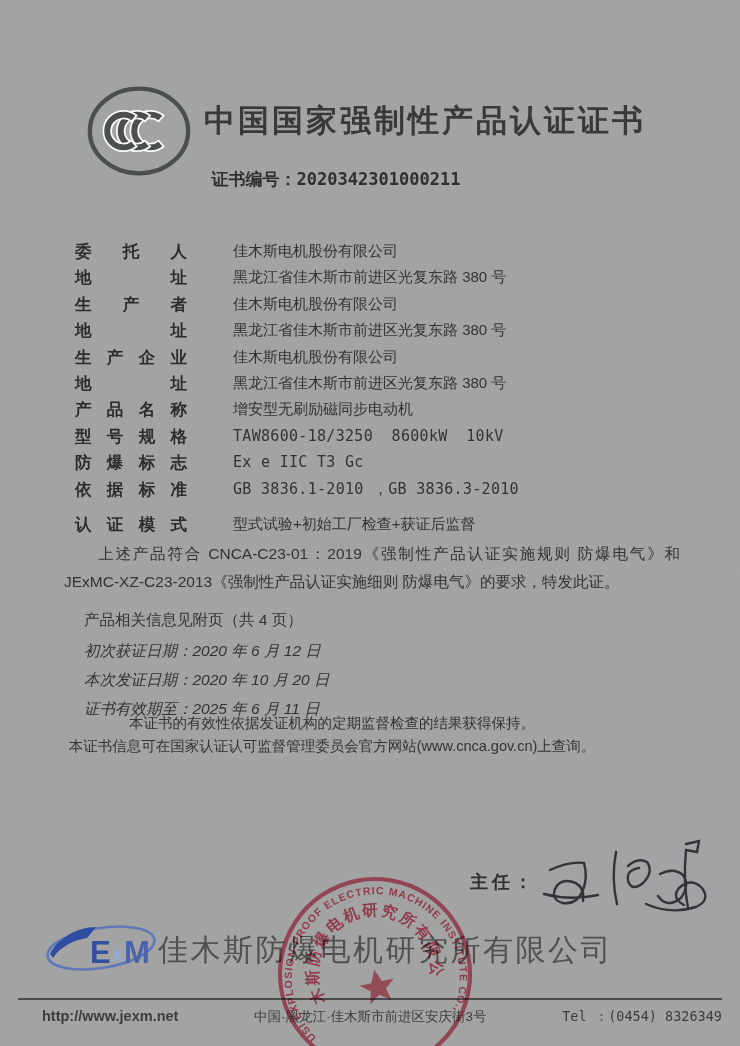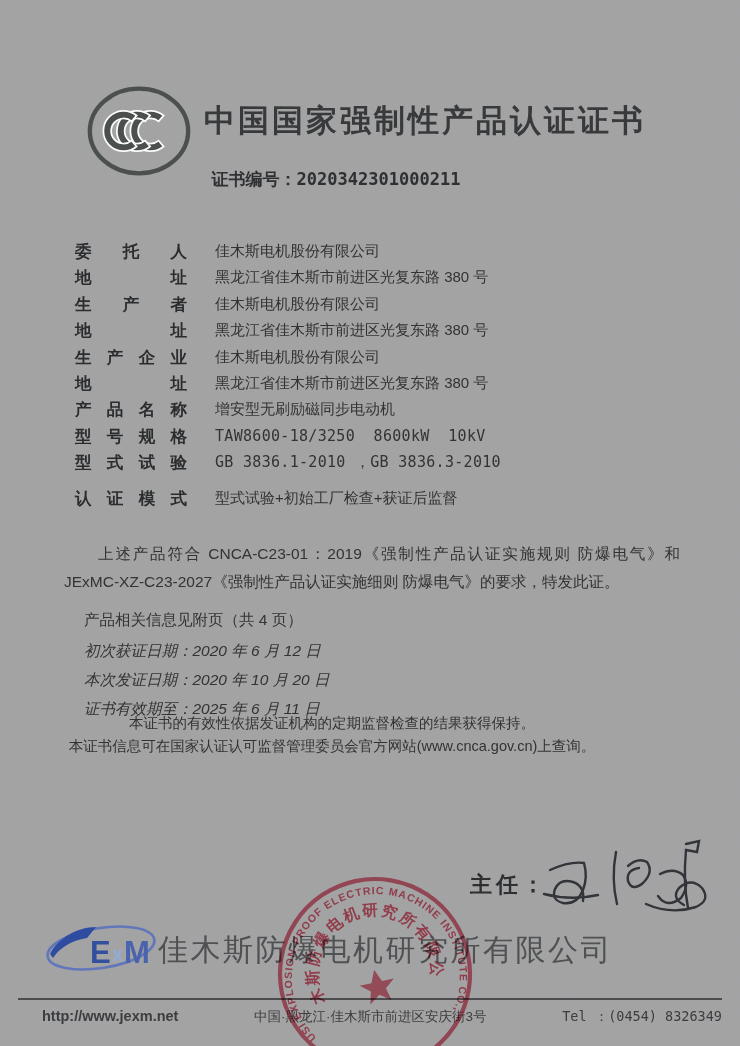--- a/index.html
+++ b/index.html
@@ -28,34 +28,34 @@
   .certno .num { font-family:"DejaVu Sans Mono", monospace; font-weight:600; }
   
   .fields { left:75px; top:238px; width:610px; }
   .frow { line-height:26.4px; white-space:nowrap; }
   .frow.gap { margin-top:9px; }
   .flabel {
     display:inline-block; width:112px; vertical-align:top;
     font-size:16.5px; font-weight:700; color:#2b2c2e;
     text-align:justify; text-align-last:justify;
   }
-  .fvalue { display:inline-block; margin-left:28px; font-size:15px; color:#333; white-space:pre; }
+  .fvalue { display:inline-block; margin-left:46px; font-size:15px; color:#333; white-space:pre; }
   .fvalue.mono { font-family:"DejaVu Sans Mono", monospace; font-size:15px; letter-spacing:.3px; }
   
   .compliance {
     left:64px; top:540px; width:616px; font-size:15.5px; line-height:28px;
     color:#333; text-indent:2.2em; text-align:justify;
   }
   .attach { left:84px; top:610px; font-size:15.5px; color:#333; }
   .dates { left:84px; top:636px; line-height:29px; font-size:15.5px; color:#333;font-style:italic; }
   .notes { left:0; top:712px; width:664px; text-align:center;
     font-size:14.5px; line-height:22.5px; color:#333; }
   
   .sigline { left:458px; top:838px; width:262px; height:92px; }
-  .siglabel { position:absolute; left:12px; top:32px; font-size:22px; font-weight:700;
+  .siglabel { position:absolute; left:12px; top:32px; font-size:18px; font-weight:700;
     letter-spacing:4px; color:#2e2f31; }
   .sig-svg { position:absolute; left:78px; top:0; }
   
   .jexm-logo { left:42px; top:914px; width:118px; height:68px; }
   .company { left:158px; top:930px; font-size:30px; letter-spacing:2.5px;
     color:#505153; font-weight:500; }
   .rule { left:18px; top:998px; width:704px; border-top:2px solid #4c4c4e; height:0; }
   .footer { left:18px; top:1008px; width:704px; display:flex;
     justify-content:space-between; align-items:baseline; color:#3c3d3f;text-align:right; }
   .footer .site { font-size:14.5px; font-weight:600; margin-left:24px; }
@@ -86,25 +86,26 @@
 
   <div class="abs fields">
     <div class="frow"><span class="flabel">委托人</span><span class="fvalue">佳木斯电机股份有限公司</span></div>
     <div class="frow"><span class="flabel">地址</span><span class="fvalue">黑龙江省佳木斯市前进区光复东路 380 号</span></div>
     <div class="frow"><span class="flabel">生产者</span><span class="fvalue">佳木斯电机股份有限公司</span></div>
     <div class="frow"><span class="flabel">地址</span><span class="fvalue">黑龙江省佳木斯市前进区光复东路 380 号</span></div>
     <div class="frow"><span class="flabel">生产企业</span><span class="fvalue">佳木斯电机股份有限公司</span></div>
     <div class="frow"><span class="flabel">地址</span><span class="fvalue">黑龙江省佳木斯市前进区光复东路 380 号</span></div>
     <div class="frow"><span class="flabel">产品名称</span><span class="fvalue">增安型无刷励磁同步电动机</span></div>
     <div class="frow"><span class="flabel">型号规格</span><span class="fvalue mono">TAW8600-18/3250  8600kW  10kV</span></div>
-    <div class="frow"><span class="flabel">型式试验</span><span class="fvalue mono">GB 3836.1-2010 ，GB 3836.3-2010</span></div>
+    <div class="frow"><span class="flabel">防爆标志</span><span class="fvalue mono">Ex e IIC T3 Gc</span></div>
+    <div class="frow"><span class="flabel">依据标准</span><span class="fvalue mono">GB 3836.1-2010 ，GB 3836.3-2010</span></div>
     <div class="frow gap"><span class="flabel">认证模式</span><span class="fvalue">型式试验+初始工厂检查+获证后监督</span></div>
   </div>
 
-  <div class="abs compliance">上述产品符合 CNCA-C23-01：2019《强制性产品认证实施规则 防爆电气》和JExMC-XZ-C23-2027《强制性产品认证实施细则 防爆电气》的要求，特发此证。</div>
+  <div class="abs compliance">上述产品符合 CNCA-C23-01：2019《强制性产品认证实施规则 防爆电气》和JExMC-XZ-C23-2013《强制性产品认证实施细则 防爆电气》的要求，特发此证。</div>
 
   <div class="abs attach">产品相关信息见附页（共 4 页）</div>
   <div class="abs dates">
     <div><span>初次获证日期：</span><span>2020 年 6 月 12 日</span></div>
     <div><span>本次发证日期：</span><span>2020 年 10 月 20 日</span></div>
     <div><span>证书有效期至：</span><span>2025 年 6 月 11 日</span></div>
   </div>
 
   <div class="abs notes">
     <div>本证书的有效性依据发证机构的定期监督检查的结果获得保持。</div>

